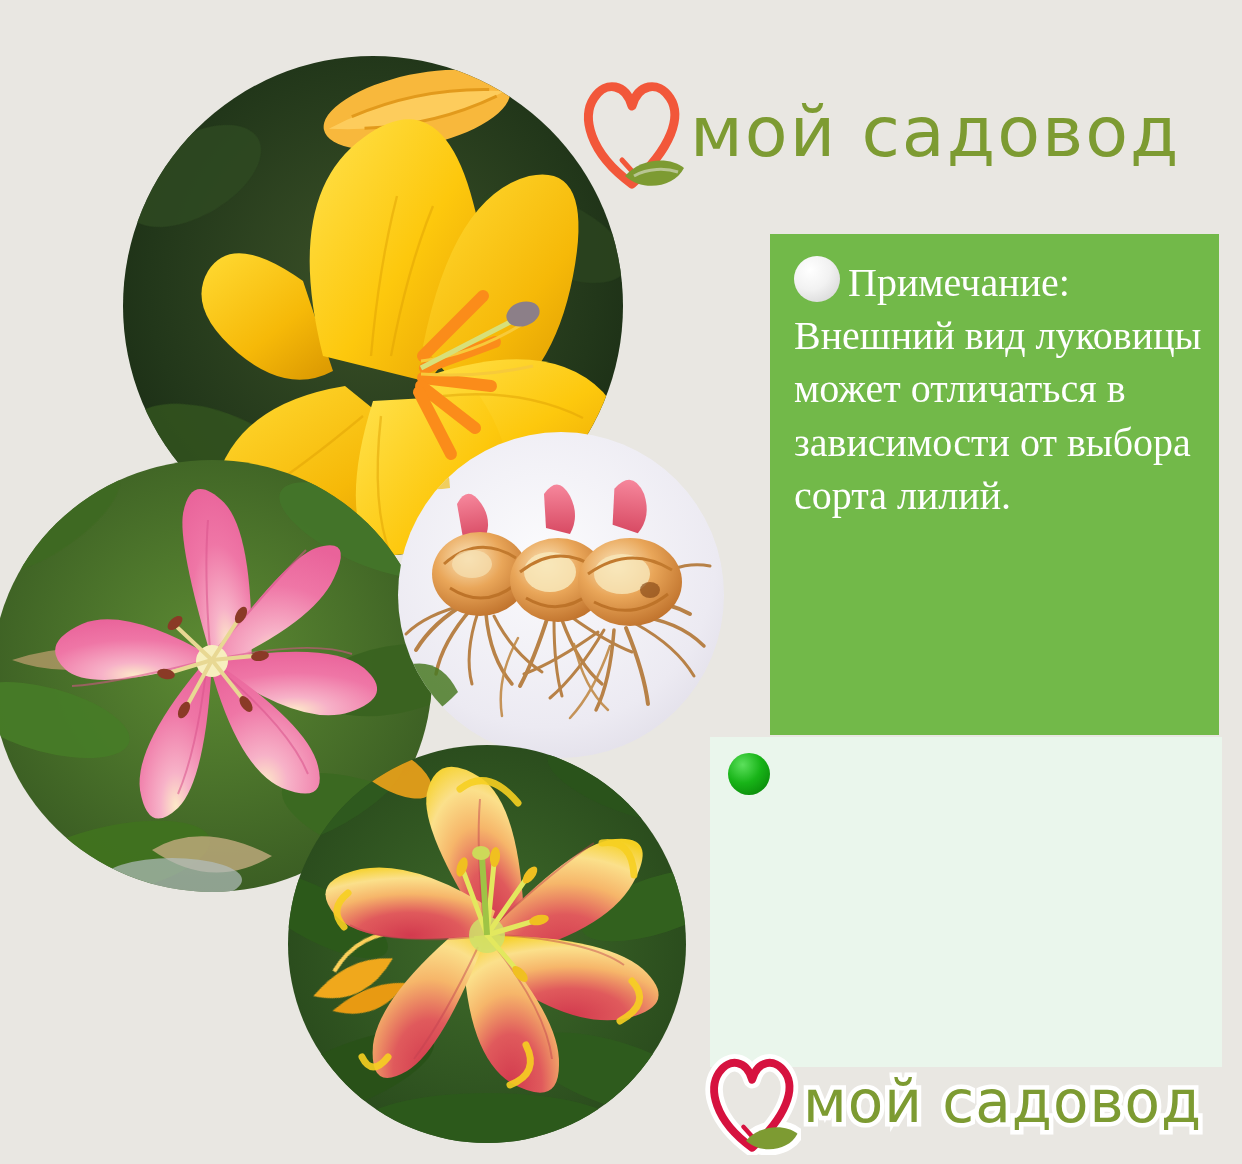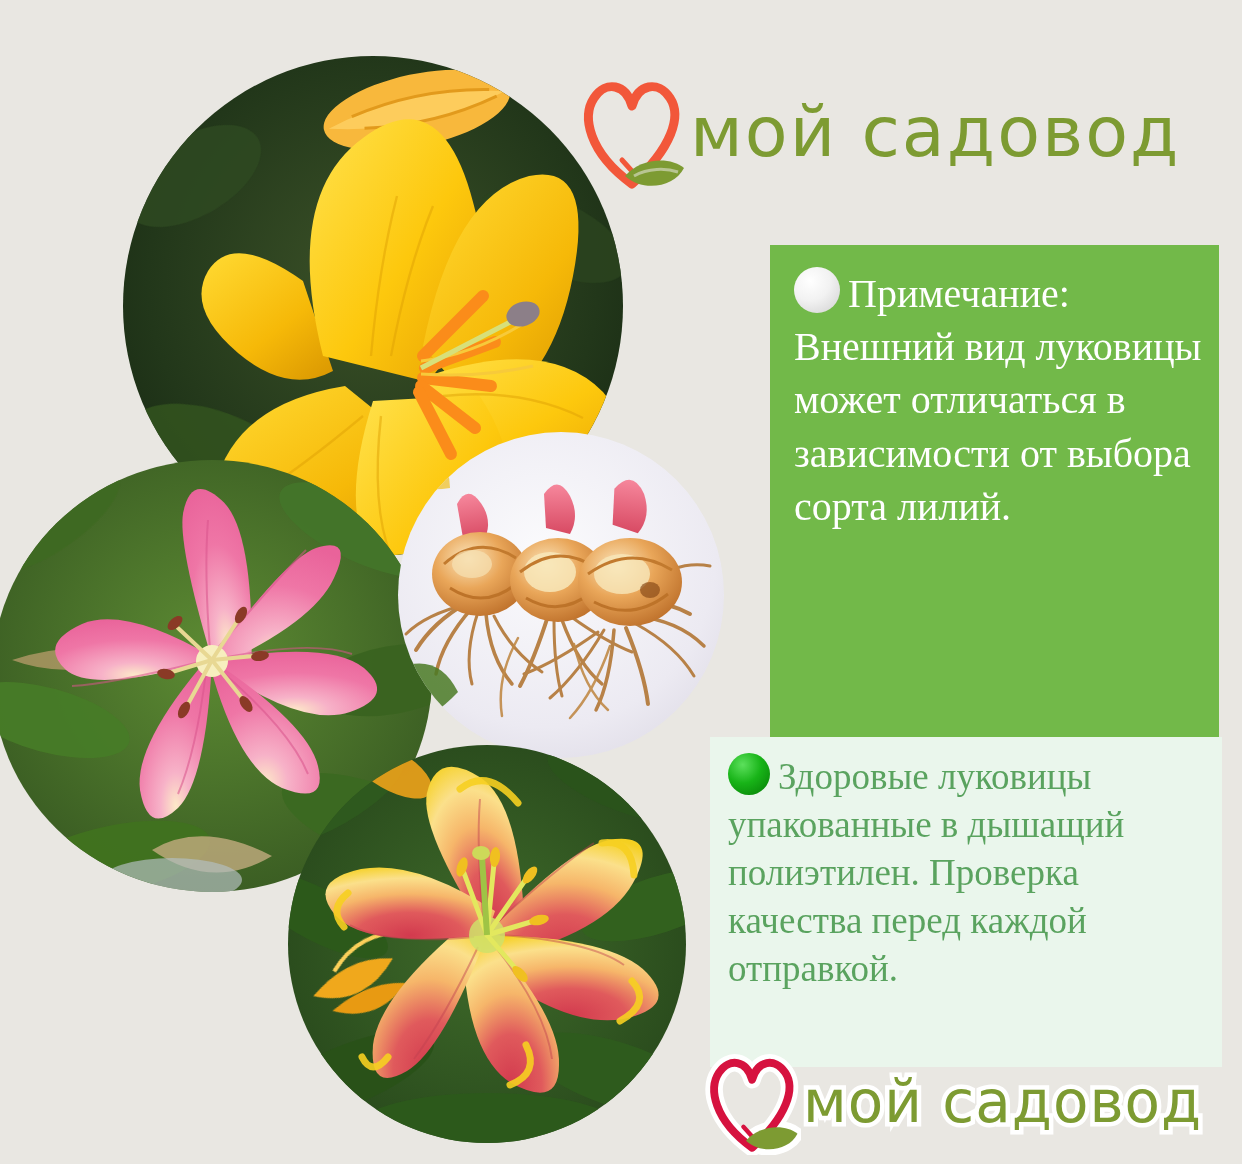--- a/index.html
+++ b/index.html
@@ -43,21 +43,21 @@
     margin-left:2px;white-space:nowrap;
     -webkit-text-stroke:9px #ffffff;
     paint-order:stroke fill;
     text-shadow:0 0 0 #fff;
   }
 
   
   .note{position:absolute;box-sizing:border-box;}
 
   #note-green{
-    left:770px;top:245px;width:449px;height:501px;
+    left:770px;top:234px;width:449px;height:501px;
     background:#72b949;
     padding:22px 16px 10px 24px;
   }
   #note-green .body{
     color:#ffffff;font-size:40px;line-height:1.33;
     font-family:"Liberation Serif", serif;
   }
 
   #note-light{
     left:710px;top:737px;width:512px;height:330px;
@@ -395,21 +395,21 @@
 
   <div class="note" id="note-green">
     <div class="body">
       <span class="bullet bullet-white"></span><span>Примечание:</span>
       <span>Внешний вид луковицы может отличаться в зависимости от выбора сорта лилий.</span>
     </div>
   </div>
 
   <div class="note" id="note-light">
     <div class="body">
-      <span class="bullet bullet-green"></span><span>Здоровые луковицы упакованные в дышащий полиэтилен. Проверка качества перед каждой отправкой.</span>
+      <span class="bullet bullet-green"></span>
     </div>
   </div>
 
   <div id="logo-top">
     <span class="mark">
       <svg viewBox="0 0 110 120">
         <path d="M54 112 C 10 80 4 44 16 26 C 28 8 48 12 54 34 C 60 12 80 8 92 26 C 104 44 94 76 54 112 Z" fill="none" stroke="#f2573a" stroke-width="9" stroke-linejoin="round" stroke-linecap="round"></path>
         <path d="M44 88 L 62 108" stroke="#f2573a" stroke-width="5" stroke-linecap="round"></path>
         <path d="M47 104 C 62 86 92 84 106 96 C 96 116 64 120 47 104 Z" fill="#7d9b32"></path>
         <path d="M56 104 C 70 96 88 96 100 100" fill="none" stroke="#e9e7e2" stroke-width="3" opacity=".55"></path>

